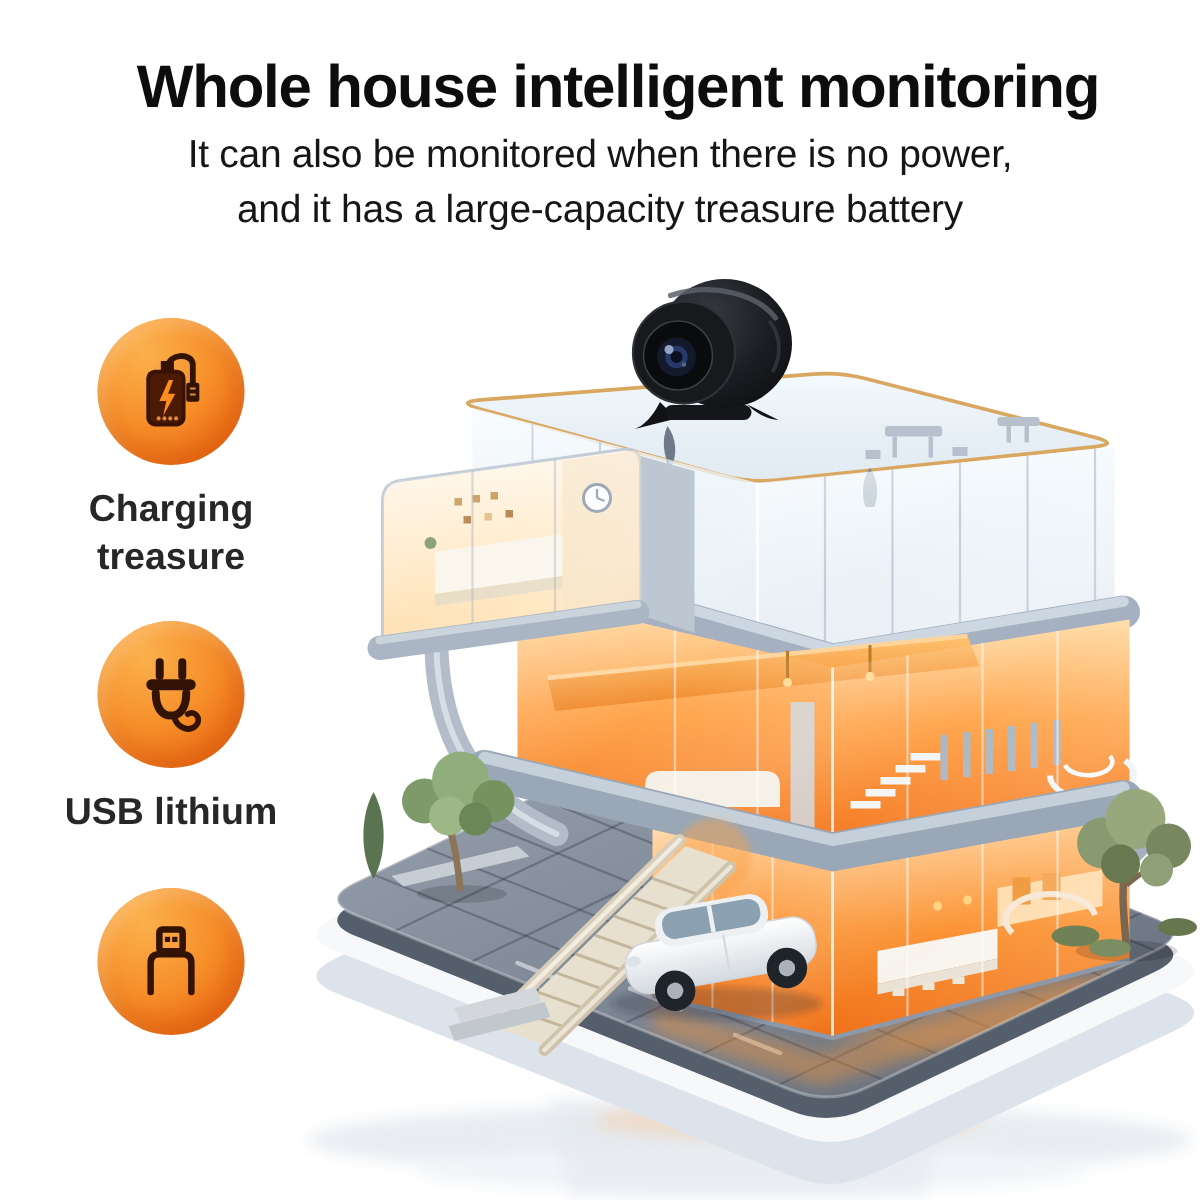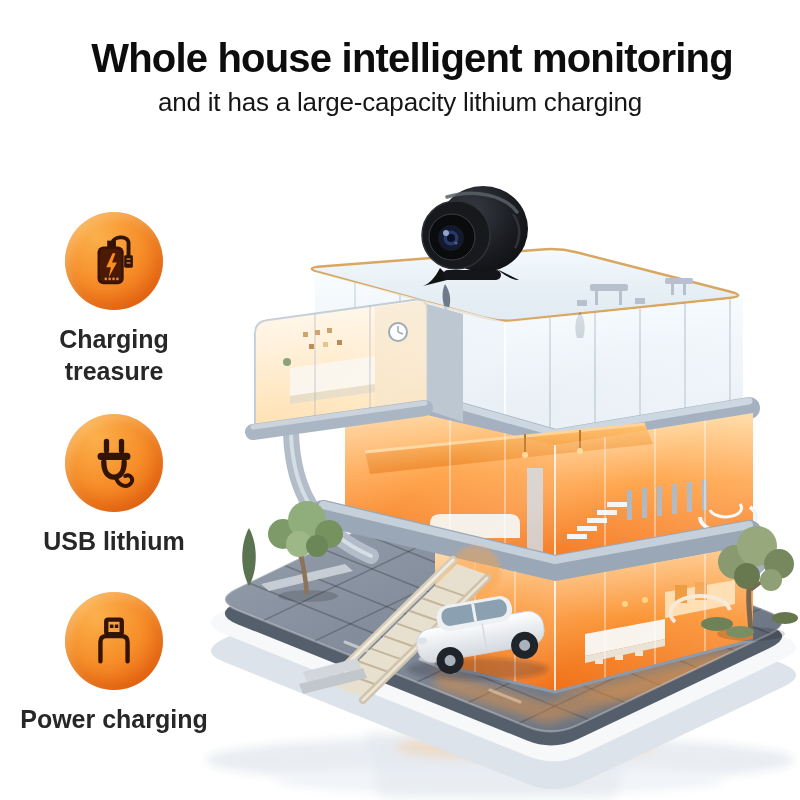--- a/index.html
+++ b/index.html
@@ -30,21 +30,22 @@
   }
   .house-wrap{position:absolute;left:195px;top:172px;width:605px;height:628px;}
 </style>
 </head>
 <body>
 
 <div class="page">
 
   <h1 class="title">Whole house intelligent monitoring</h1>
   <p class="subtitle">
-    <span>and it has a large-capacity lithium charging</span>
+    <span>It can also be monitored when there is no power,</span>
+    <span>and it has a large-capacity treasure battery</span>
   </p>
 
   <div class="feature f1">
     <div class="badge">
       <svg viewBox="0 0 64 64">
         <path d="M30,15 C30,6 46,5 47,13 L47,26" fill="none" stroke="#331303" stroke-width="4" stroke-linecap="round"></path>
         <rect x="42.5" y="26" width="9" height="13" rx="1.5" fill="#331303"></rect>
         <line x1="45" y1="30" x2="49" y2="30" stroke="#E08A3C" stroke-width="1.4"></line>
         <line x1="45" y1="34" x2="49" y2="34" stroke="#E08A3C" stroke-width="1.4"></line>
         <rect x="25" y="11" width="9" height="7" fill="#331303"></rect>
@@ -75,21 +76,20 @@
 
   <div class="feature f3">
     <div class="badge">
       <svg viewBox="0 0 64 64">
         <rect x="24" y="10" width="16" height="15" rx="2" fill="none" stroke="#331303" stroke-width="4.5"></rect>
         <rect x="27.8" y="15" width="3.6" height="3.6" fill="#331303"></rect>
         <rect x="32.8" y="15" width="3.6" height="3.6" fill="#331303"></rect>
         <path d="M18,53 L18,33 Q18,27 24,27 L40,27 Q46,27 46,33 L46,53" fill="none" stroke="#331303" stroke-width="4.5" stroke-linecap="round"></path>
       </svg>
     </div>
-    <div class="feature-label">Power charging</div>
   </div>
 
   <div class="house-wrap">
   <svg viewBox="0 0 605 628" width="605" height="628">
     <defs>
       <linearGradient id="platTop" x1="0" y1="0" x2="1" y2="1">
         <stop offset="0" stop-color="#9aa3b0"></stop>
             <stop offset=".55" stop-color="#7c8694"></stop>
             <stop offset="1" stop-color="#5f6876"></stop>
       </linearGradient>

